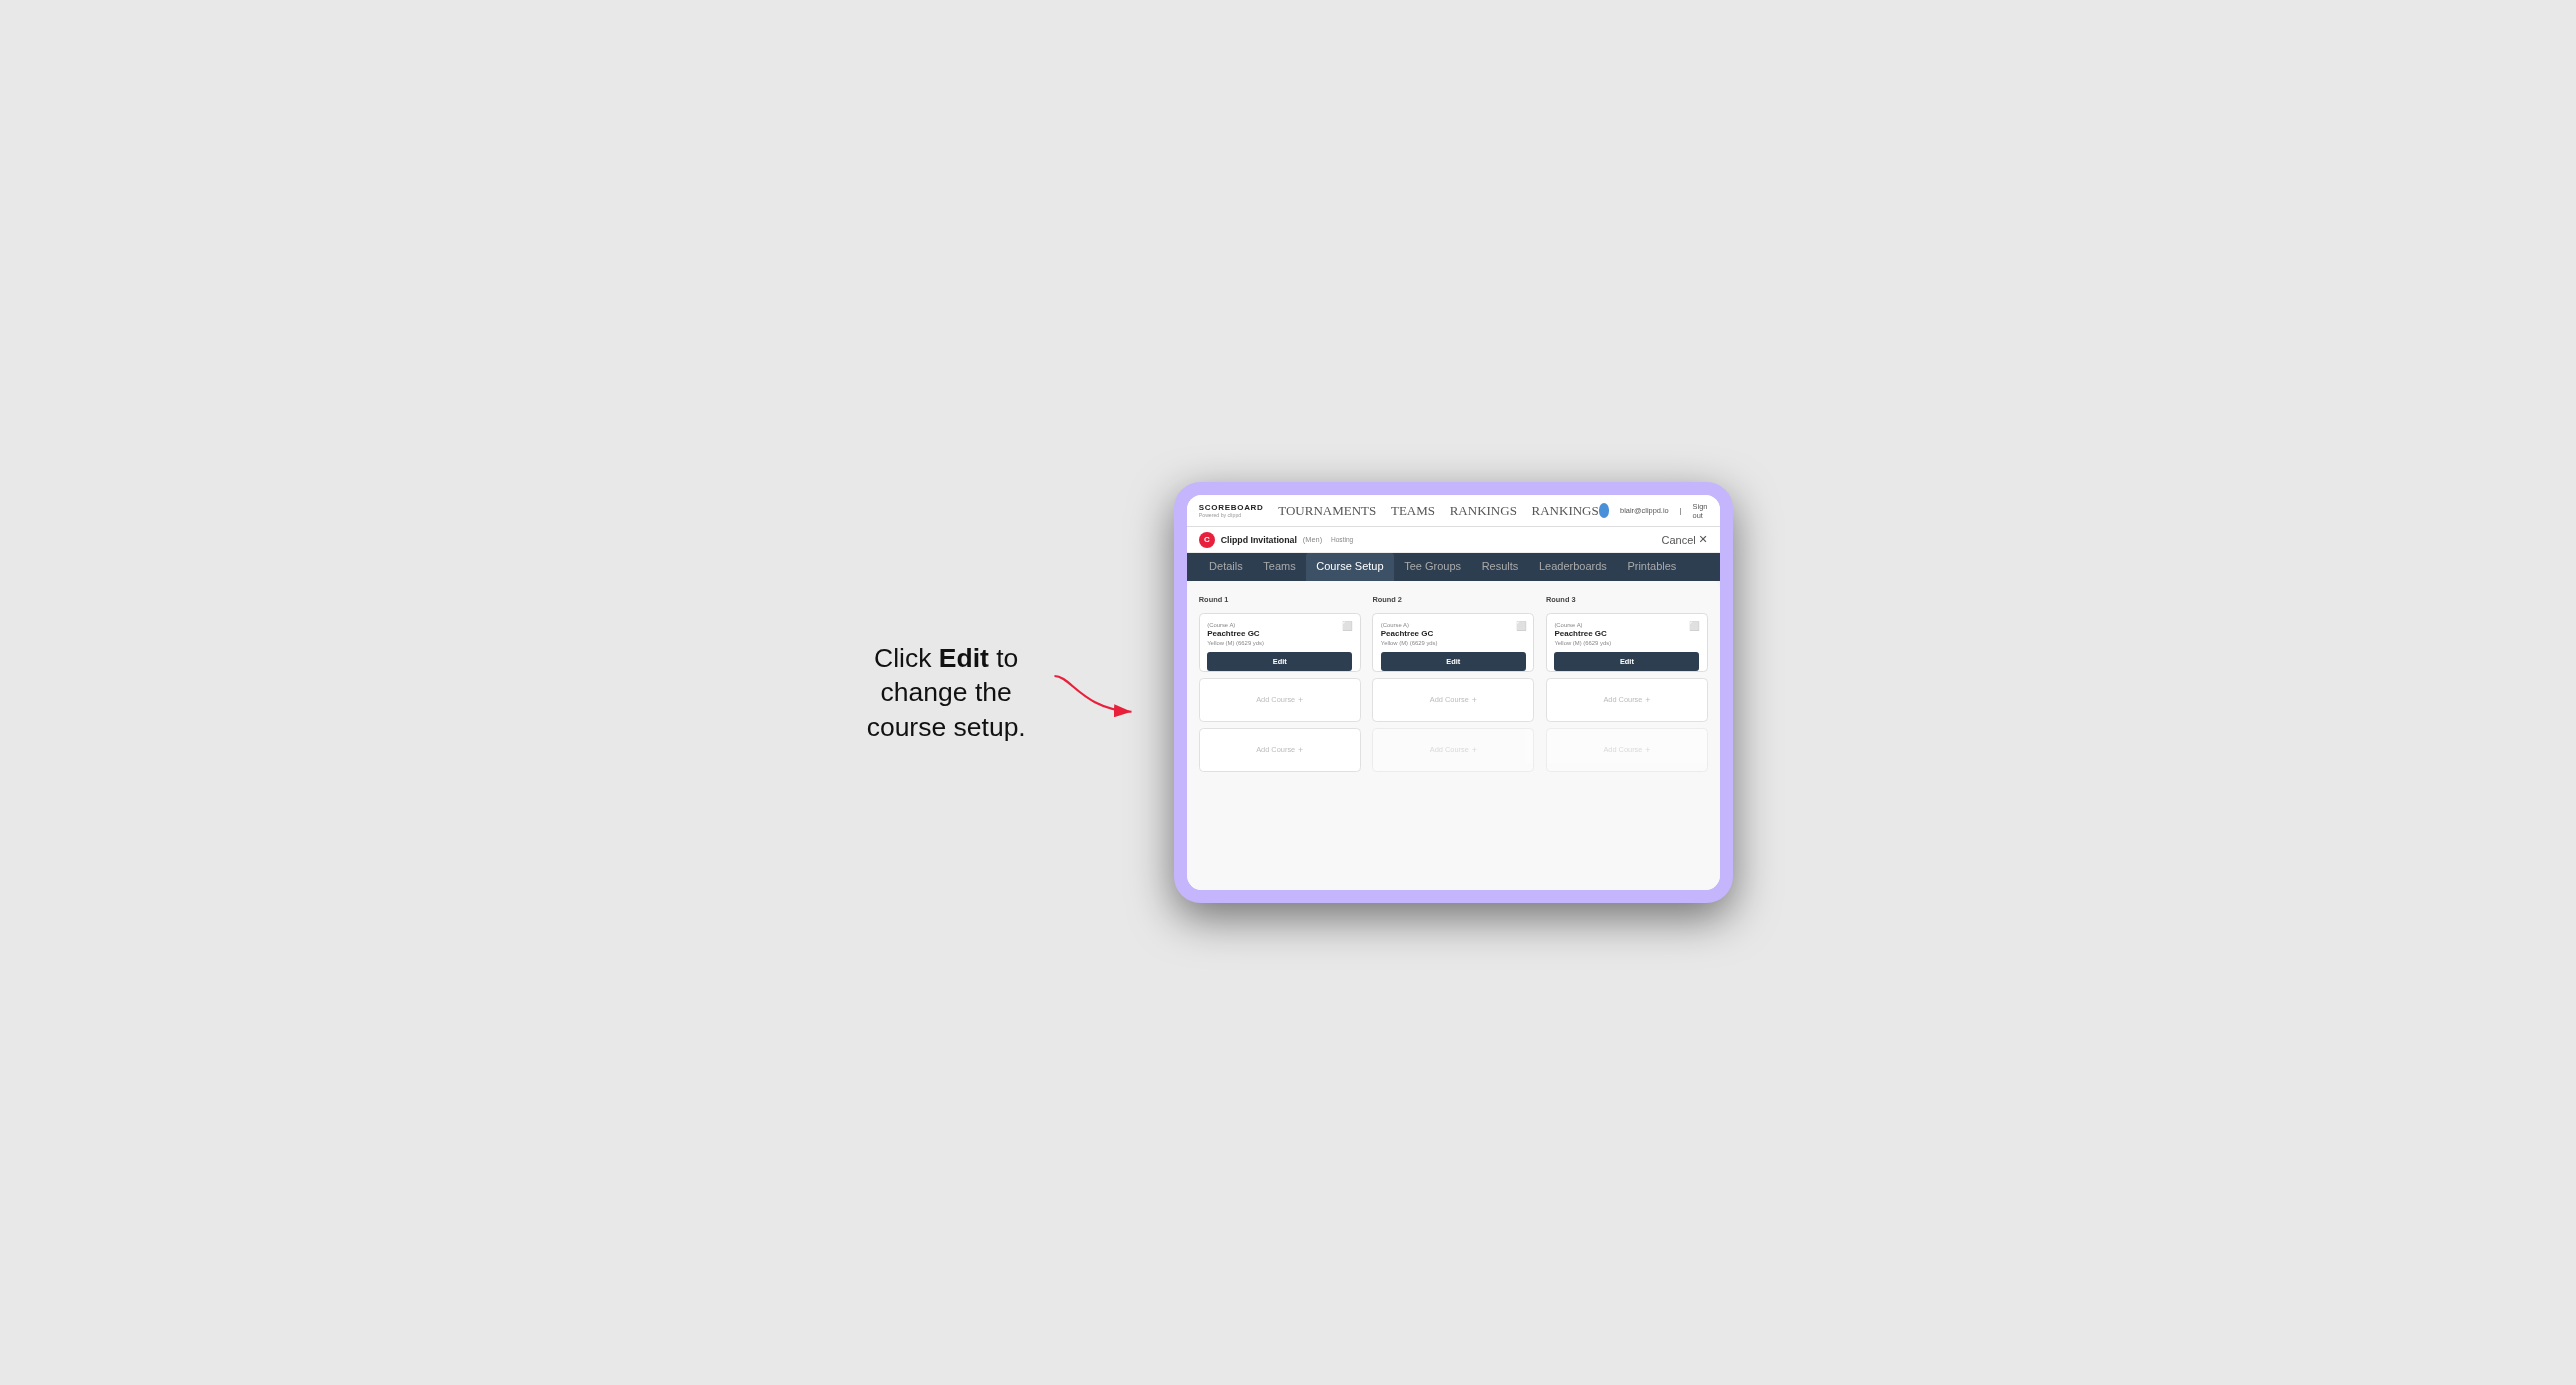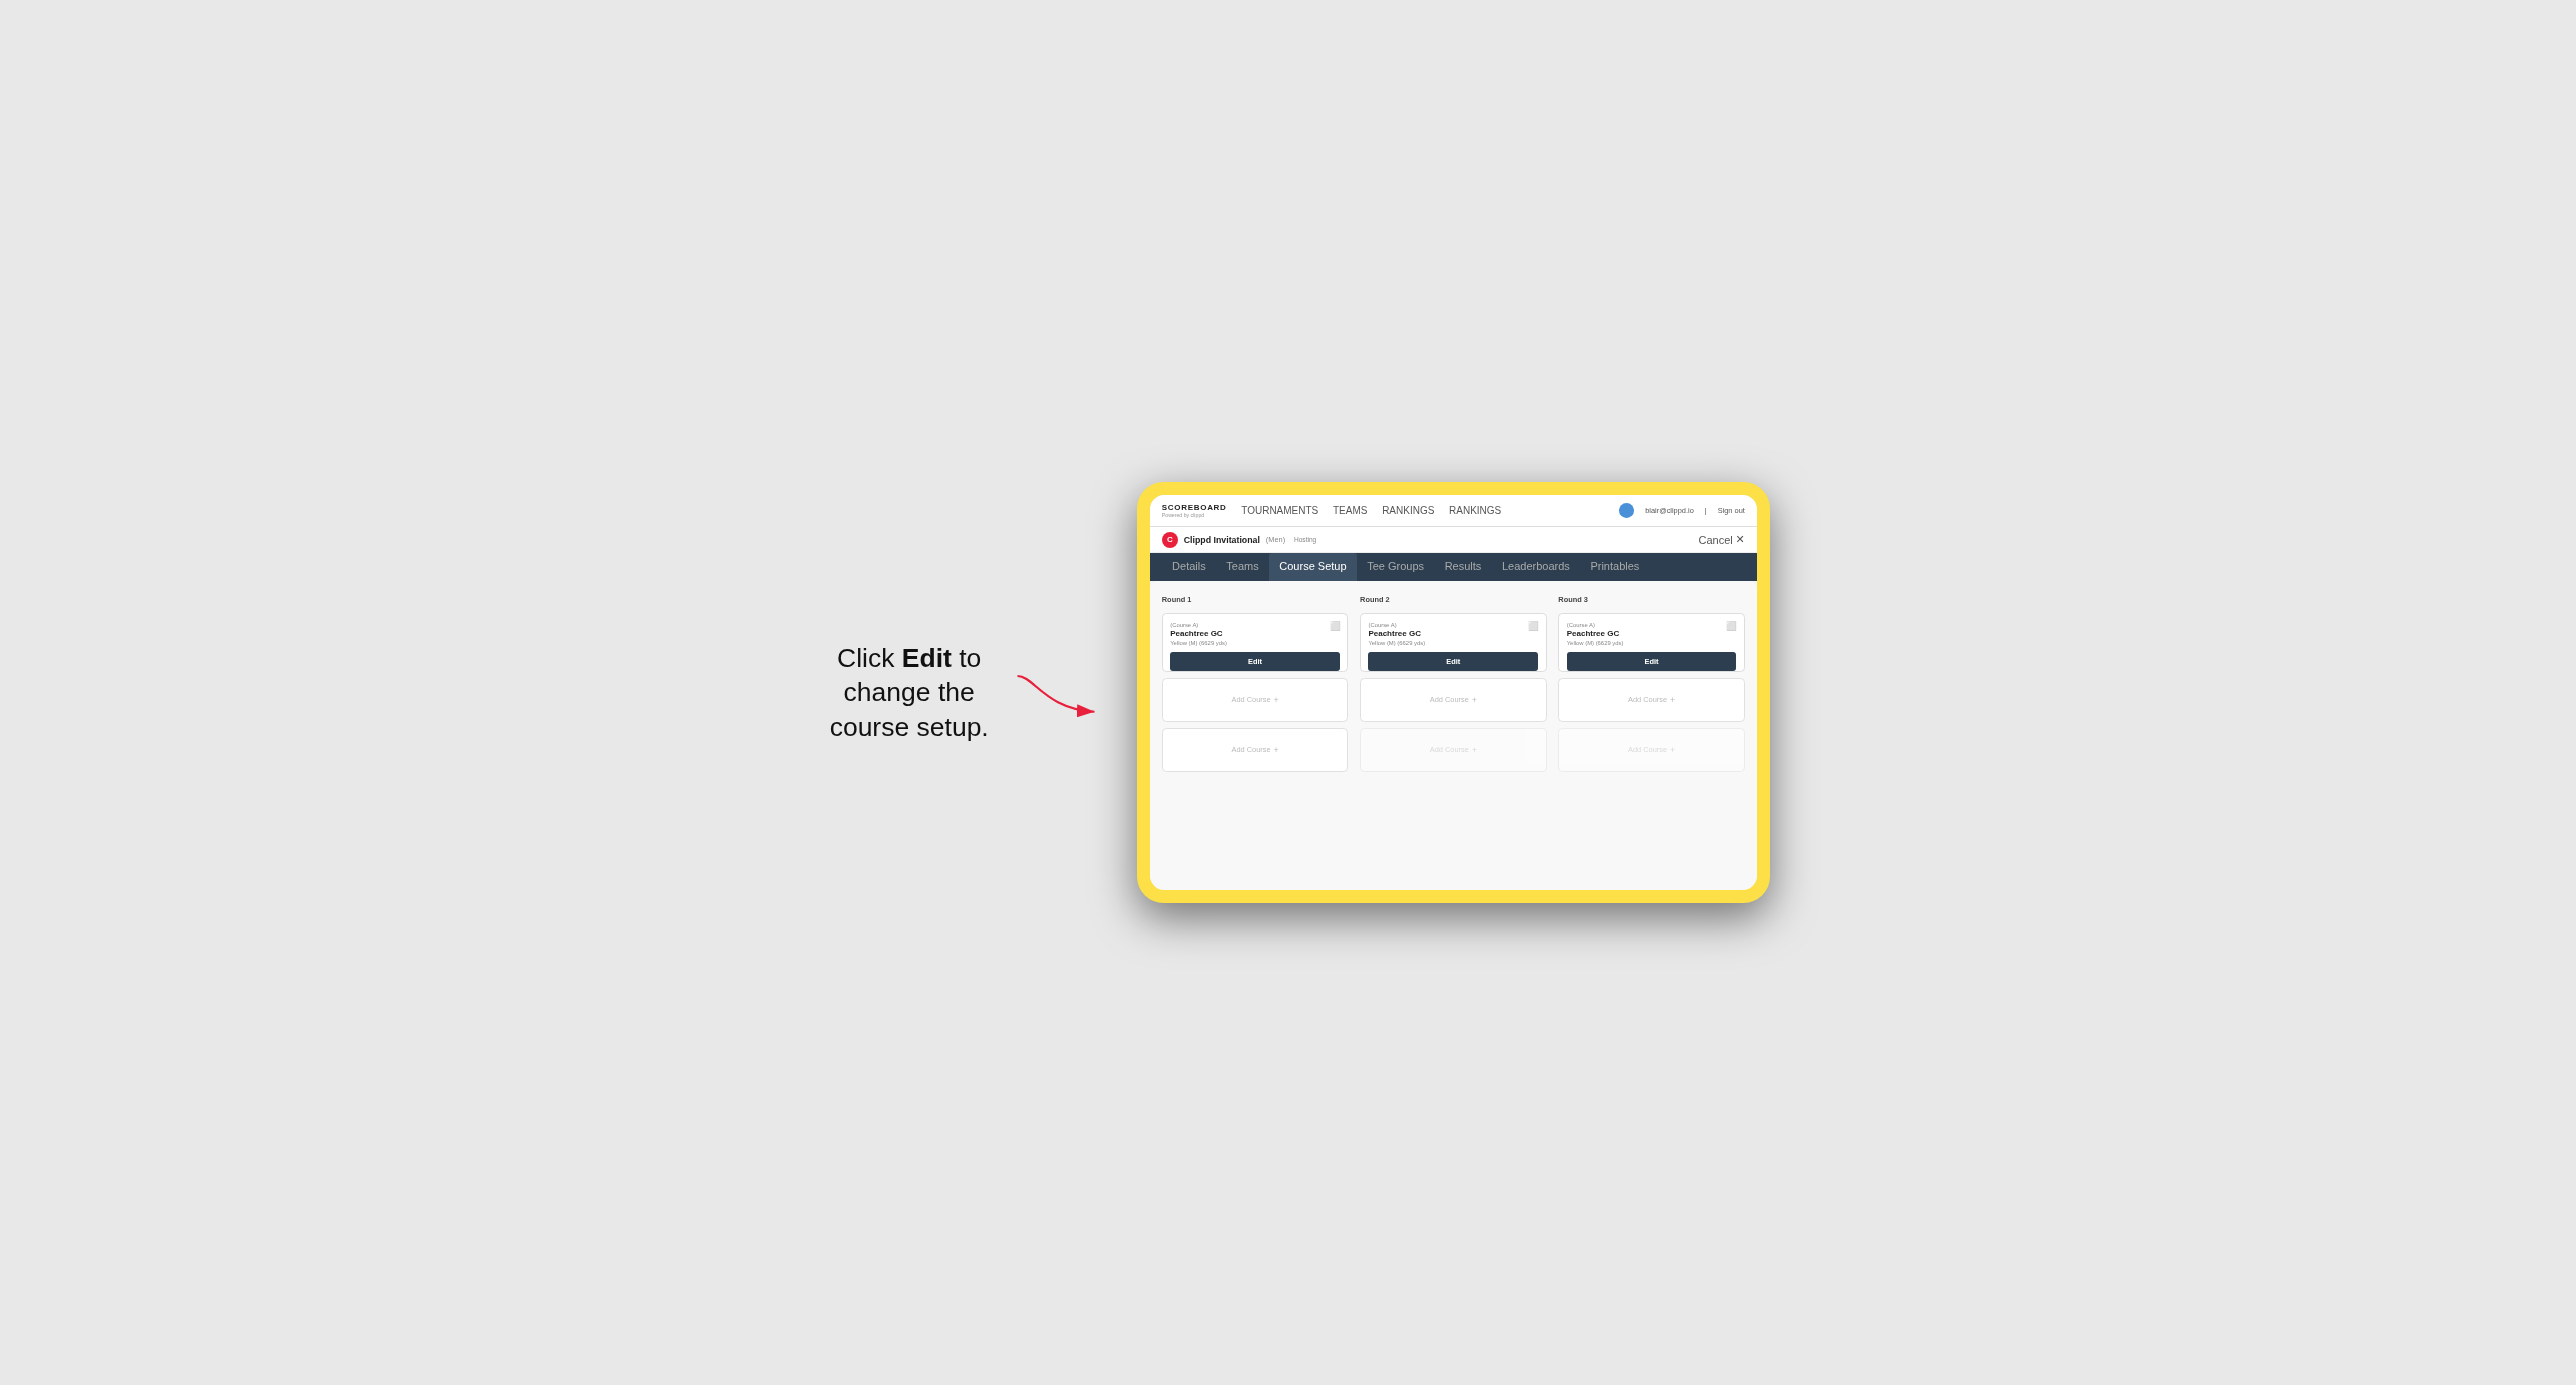--- a/index.html
+++ b/index.html
@@ -27,25 +27,25 @@
       max-width: 206px;
       line-height: 1.3;
       position: relative;
     }
     .annotation-text strong {
       font-weight: 900;
     }
 
     
     .tablet {
-      background: #fde047;
+      background: #c4b5fd;
       border-radius: 26.5px;
       padding: 13.2px;
       box-shadow: 0 14.7px 44px rgba(0,0,0,0.5);
-      width: 633px;
+      width: 559px;
       position: relative;
     }
 
     .tablet-screen {
       background: #f4f4f4;
       border-radius: 14.7px;
       overflow: hidden;
       width: 100%;
     }
 
@@ -76,25 +76,26 @@
       color: #999;
     }
 
     .nav-links {
       display: flex;
       gap: 14.7px;
       flex: 1;
     }
 
     .nav-link {
-      font-size: 10px;
+      font-size: 13px;
       color: #555;
       text-decoration: none;
       cursor: pointer;
       padding: 2.9px 0;
+      font-family: Liberation Serif, serif;
     }
 
     .nav-right {
       display: flex;
       align-items: center;
       gap: 11px;
       font-size: 7.4px;
       color: #555;
     }
 

